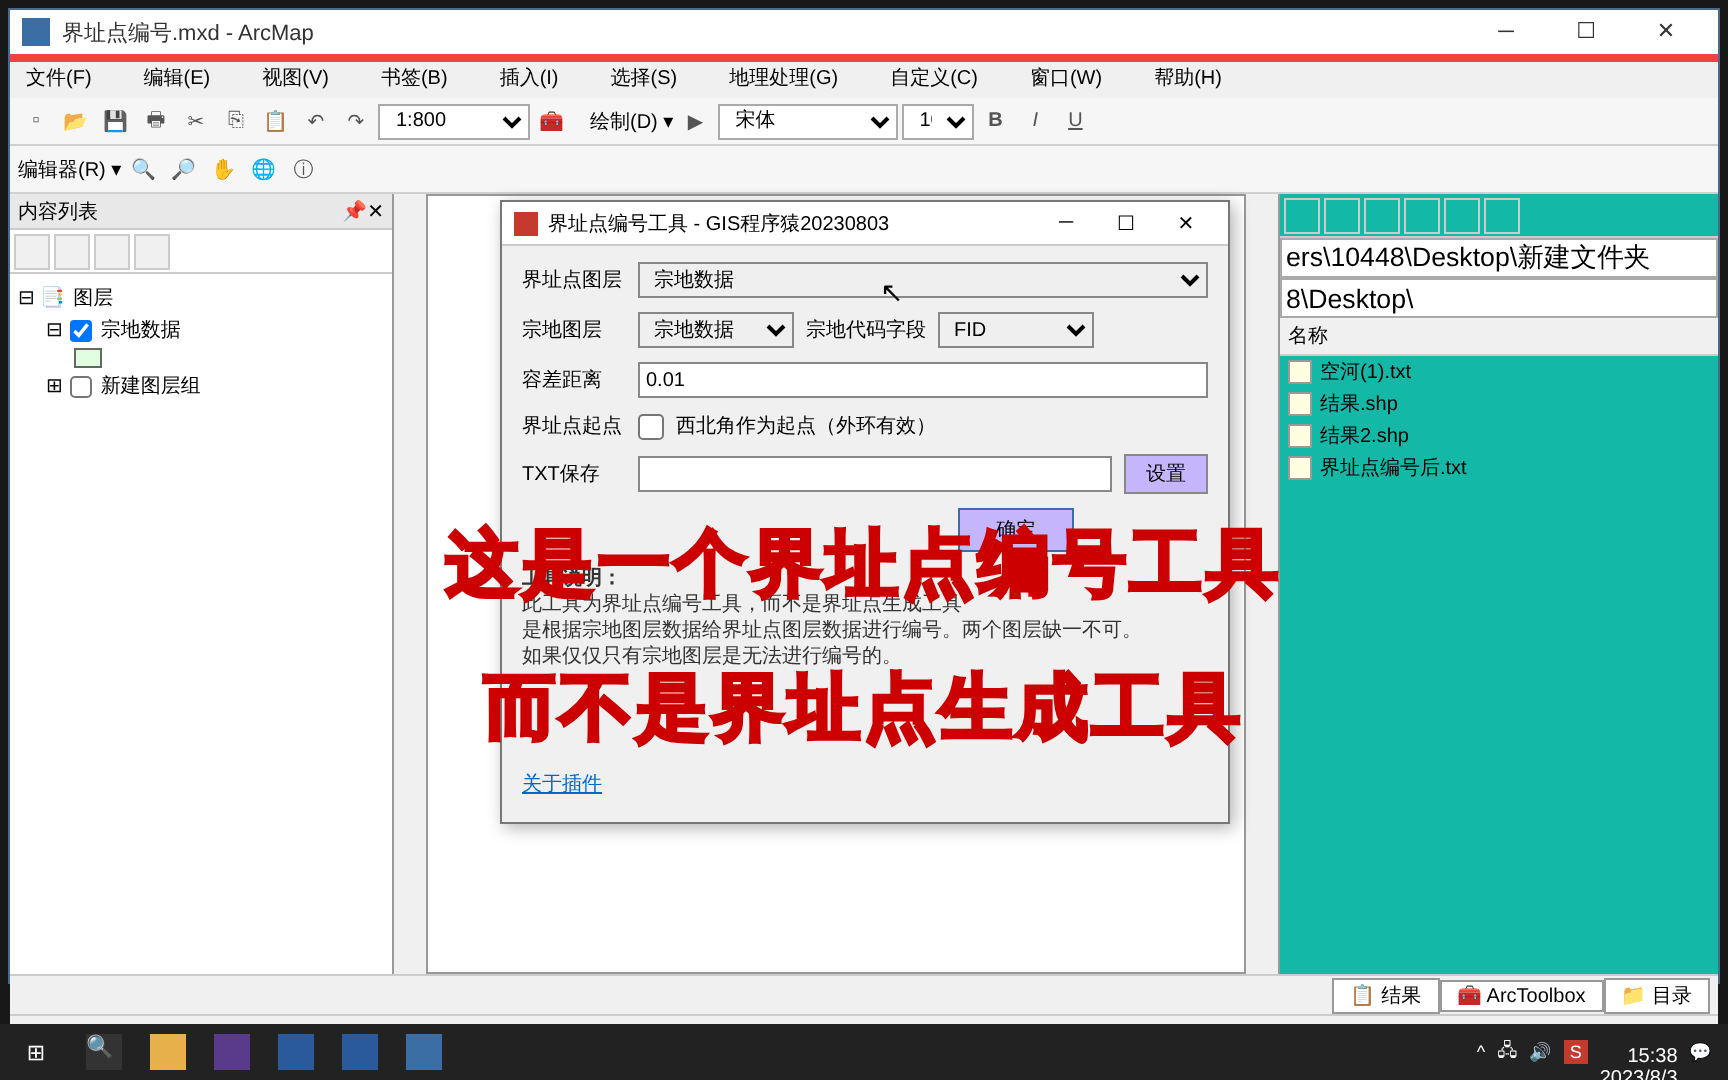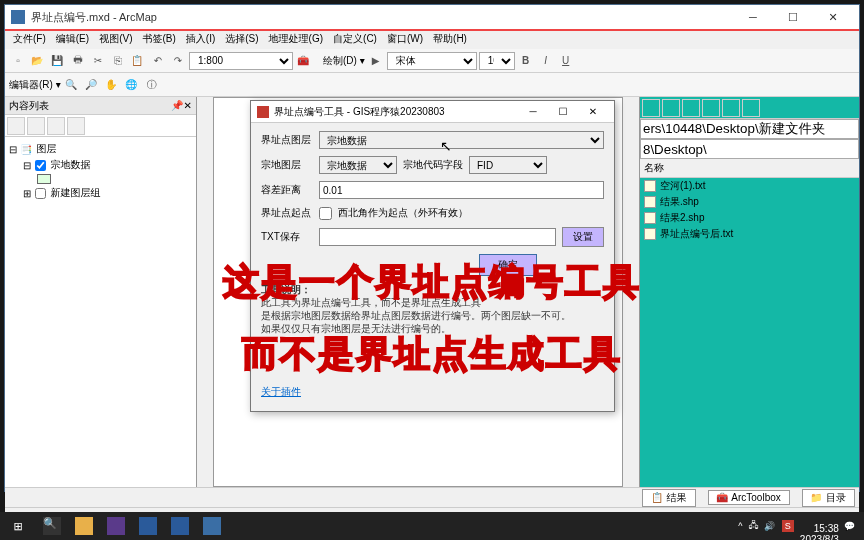--- a/index.html
+++ b/index.html
@@ -1,23 +1,23 @@
 <!DOCTYPE html>
 <html><head>
 <meta charset="utf-8">
 <style>
 * { box-sizing: border-box; margin: 0; padding: 0; font-family: "Microsoft YaHei", SimSun, sans-serif; }
 body { width: 864px; height: 540px; background: #000; overflow: hidden; position: relative; font-size: 11px; }
 .desktop { width: 864px; height: 540px; background: #181818; position: relative; }
 .arcmap-window { position: absolute; left: 4px; top: 4px; width: 856px; height: 488px; background: #f0f0f0; border: 1px solid #4a6a8a; }
-.titlebar { height: 26px; background: #fff; display: flex; align-items: center; padding: 0 6px; border-bottom: 2px solid #ef4444; }
+.titlebar { height: 26px; background: #fff; display: flex; align-items: center; padding: 0 6px; border-bottom: 4px solid #ef4444; }
 .titlebar .icon { width: 14px; height: 14px; background: #3a6ea5; margin-right: 6px; }
 .titlebar .title { flex: 1; color: #333; }
 .titlebar .sysbtn { width: 40px; height: 24px; text-align: center; line-height: 24px; color: #333; }
-.menubar { height: 18px; background: #f0f0f0; display: flex; padding: 0 4px; gap: 2px; font-size: 10px; }
+.menubar { height: 18px; background: #f0f0f0; display: flex; padding: 0 4px; gap: 18px; font-size: 10px; }
 .menubar span { padding: 1px 4px; }
 .toolbar { height: 24px; background: #f6f6f6; border-bottom: 1px solid #d0d0d0; display: flex; align-items: center; padding: 0 4px; gap: 2px; font-size: 10px; }
 .tbtn { width: 18px; height: 18px; border: 1px solid transparent; display: inline-flex; align-items: center; justify-content: center; color: #555; }
 .combo { height: 18px; border: 1px solid #aaa; background: #fff; padding: 0 4px; font-size: 10px; }
 .workspace { display: flex; height: 390px; gap: 16px; }
 .toc-panel { width: 192px; background: #fff; border-right: 1px solid #999; display: flex; flex-direction: column; }
 .toc-header { height: 18px; background: #e8e8e8; display: flex; align-items: center; padding: 0 4px; font-size: 10px; border-bottom: 1px solid #ccc; }
 .toc-header .close { margin-left: auto; }
 .toc-icons { height: 22px; border-bottom: 1px solid #ccc; display: flex; padding: 2px; gap: 2px; }
 .toc-icons .ti { width: 18px; height: 18px; border: 1px solid #ccc; background: #f0f0f0; }
@@ -31,21 +31,21 @@
 .catalog-panel { width: 220px; background: #14b8a6; border-left: 1px solid #999; display: flex; flex-direction: column; }
 .cat-tools { height: 22px; border-bottom: 1px solid #ccc; display: flex; padding: 2px; gap: 2px; }
 .cat-tools .ct { width: 18px; height: 18px; border: 1px solid #ccc; }
 .cat-path { height: 20px; display: flex; font-size: 10px; }
 .cat-path input { flex: 1; border: 1px solid #aaa; padding: 0 2px; }
 .cat-list { flex: 1; font-size: 10px; }
 .cat-list .hdr { background: #f0f0f0; padding: 2px 4px; border-bottom: 1px solid #ccc; }
 .cat-list .item { display: flex; align-items: center; gap: 4px; padding: 1px 4px; }
 .cat-list .fi { width: 12px; height: 12px; border: 1px solid #999; background: #fffde0; }
 .statusbar { height: 20px; background: #f0f0f0; border-top: 1px solid #ccc; display: flex; align-items: center; justify-content: flex-end; padding: 0 8px; font-size: 10px; gap: 8px; }
-.tabbar { height: 20px; background: #f0f0f0; border-top: 1px solid #ccc; display: flex; align-items: center; padding: 0 4px; font-size: 10px; gap: 12px; }
+.tabbar { height: 20px; background: #f0f0f0; border-top: 1px solid #ccc; display: flex; align-items: center; padding: 0 4px; font-size: 10px; gap: 0; }
 .tabbar .tab { padding: 1px 8px; border: 1px solid #999; background: #fff; }
 
 .dialog { position: absolute; left: 250px; top: 100px; width: 365px; height: 312px; background: #f0f0f0; border: 1px solid #777; box-shadow: 2px 2px 8px rgba(0,0,0,.3); }
 .dlg-title { height: 22px; background: #fff; display: flex; align-items: center; padding: 0 6px; border-bottom: 1px solid #ccc; font-size: 10px; }
 .dlg-title .icon { width: 12px; height: 12px; background: #c43a2f; margin-right: 5px; }
 .dlg-title .t { flex: 1; }
 .dlg-title .wb { width: 30px; text-align: center; }
 .dlg-body { padding: 8px 10px; font-size: 10px; }
 .row { display: flex; align-items: center; margin-bottom: 7px; gap: 6px; }
 .row .lbl { width: 52px; }
@@ -98,21 +98,21 @@
     <div class="toolbar">
       <div class="tbtn">▫</div>
       <div class="tbtn">📂</div>
       <div class="tbtn">💾</div>
       <div class="tbtn">🖶</div>
       <div class="tbtn">✂</div>
       <div class="tbtn">⎘</div>
       <div class="tbtn">📋</div>
       <div class="tbtn">↶</div>
       <div class="tbtn">↷</div>
-      <select class="combo" style="width:104px"><option>1:800</option></select>
+      <select class="combo" style="width:76px"><option>1:800</option></select>
       <div class="tbtn">🧰</div>
       <div style="margin-left:8px">绘制(D) ▾</div>
       <div class="tbtn">▶</div>
       <select class="combo" style="width:90px"><option>宋体</option></select>
       <select class="combo" style="width:36px"><option>10</option></select>
       <div class="tbtn">
           <b>B</b>
         </div>
       <div class="tbtn">
           <i>I</i>

